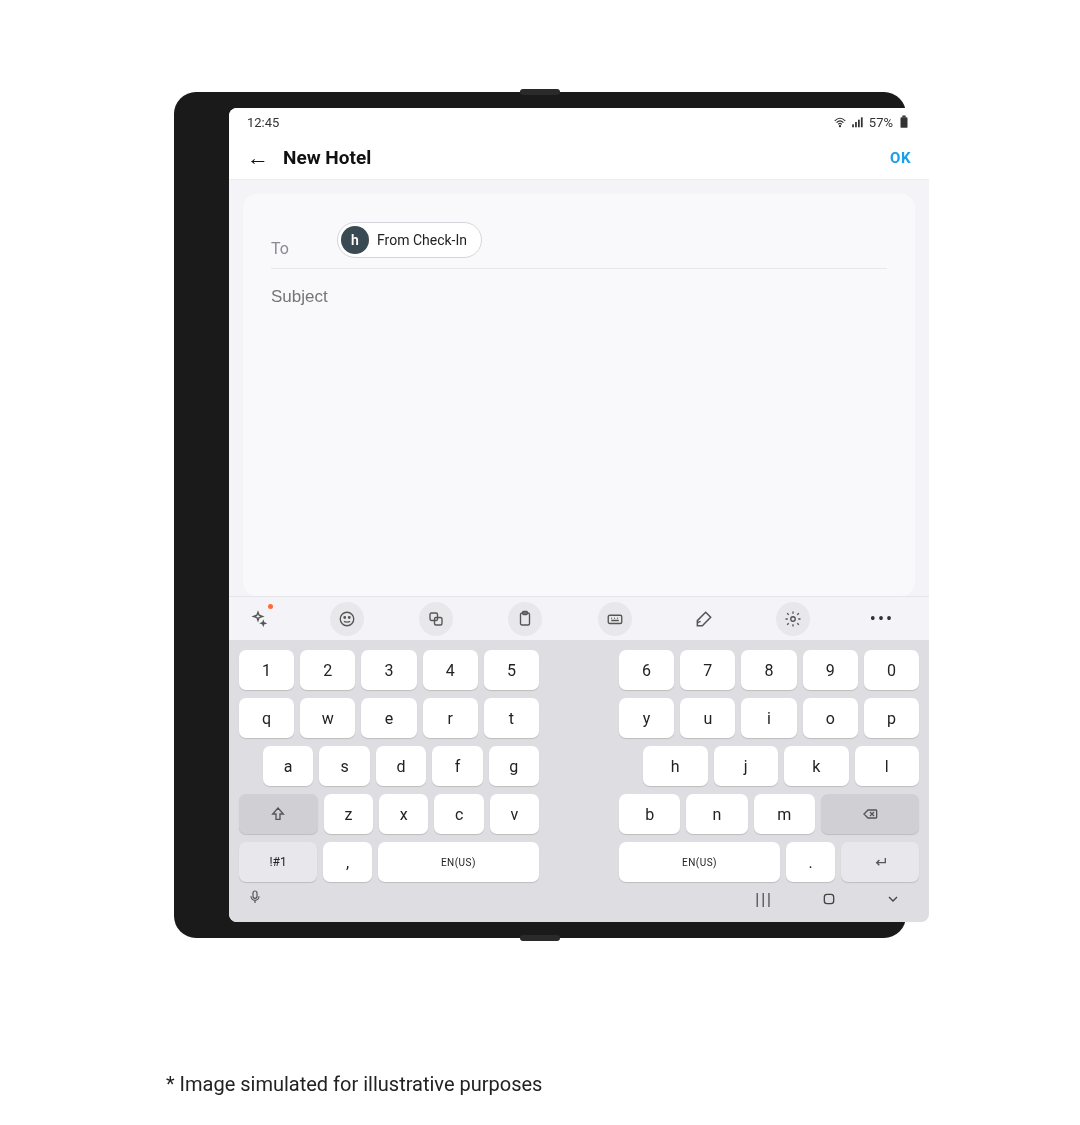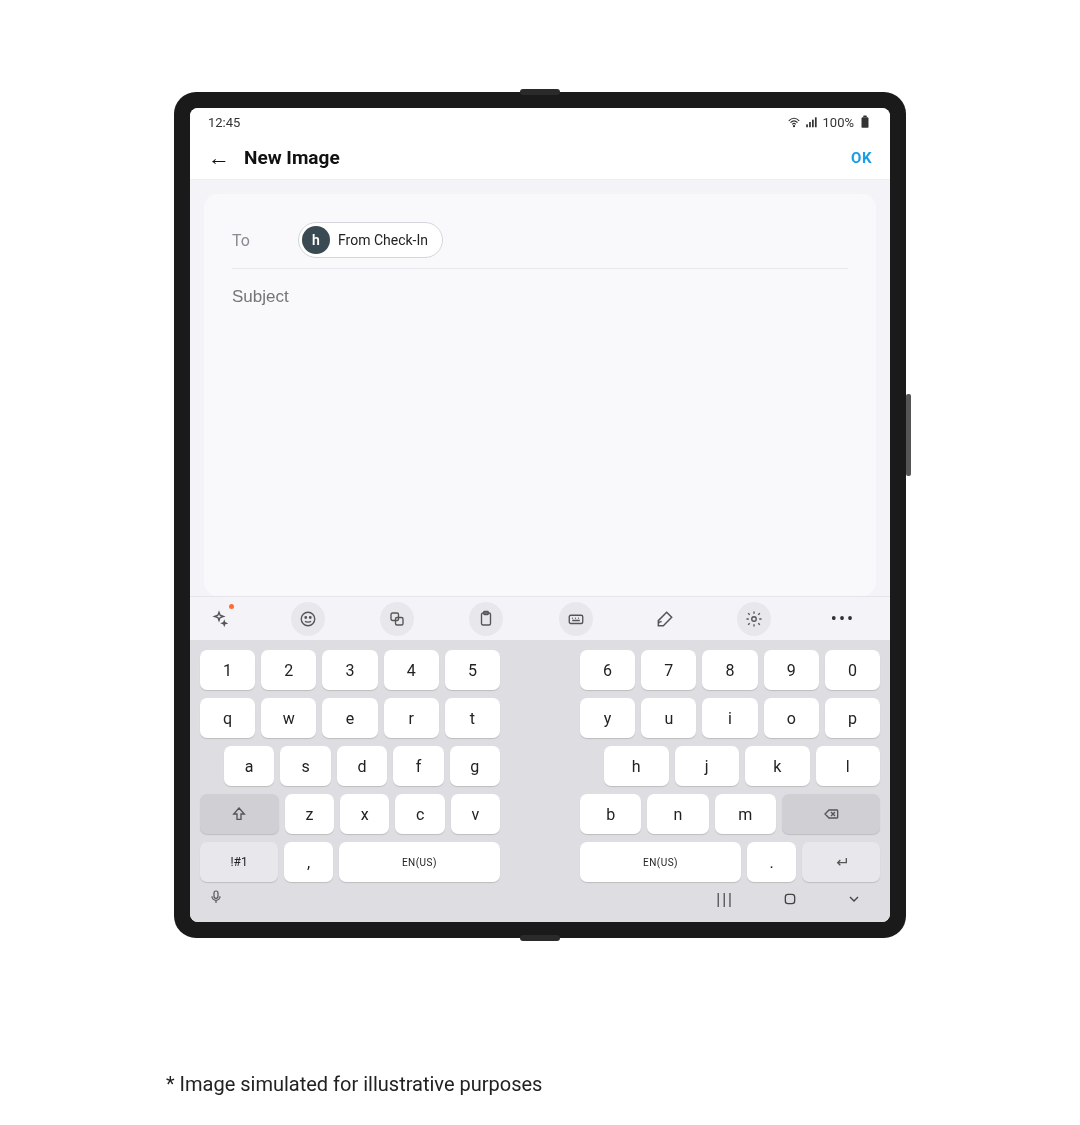--- a/index.html
+++ b/index.html
@@ -22,20 +22,21 @@
   }
   .screen {
     width: 100%;
     height: 100%;
     background: #f4f4f8;
     border-radius: 8px;
     overflow: hidden;
     display: flex;
     flex-direction: column;
     position: relative;
+    margin-left: 39px;
   }
   .side-button {
     position: absolute;
     right: -5px;
     top: 302px;
     width: 5px;
     height: 82px;
     background: #555;
     border-radius: 2px;
   }
@@ -81,21 +82,21 @@
   }
   .field-row {
     display: flex;
     align-items: center;
     padding: 14px 0;
     border-bottom: 1px solid #e8e8ec;
     gap: 24px;
   }
   .field-row .label { color: #8a8a92; font-size: 16px; min-width: 42px; }
   .field-row .value { color: #111; font-size: 16px; font-weight: 600; }
-  .to-row { padding: 10px 0; }
+  .to-row { padding: 10px 0; align-items: flex-end; }
   .chip {
     display: inline-flex;
     align-items: center;
     gap: 8px;
     border: 1px solid #d4d4dc;
     border-radius: 999px;
     padding: 3px 14px 3px 3px;
     background: #fff;
   }
   .chip .avatar {
@@ -222,32 +223,32 @@
         <svg viewBox="0 0 24 24" fill="none" stroke="#333" stroke-width="2">
             <path d="M3 10c6-6 12-6 18 0M6 13c4-4 8-4 12 0M9 16c2-2 4-2 6 0"></path>
             <circle cx="12" cy="19" r="1" fill="#333"></circle>
           </svg>
         <svg viewBox="0 0 24 24">
             <rect x="2" y="16" width="3" height="5" fill="#333"></rect>
             <rect x="7" y="12" width="3" height="9" fill="#333"></rect>
             <rect x="12" y="8" width="3" height="13" fill="#333"></rect>
             <rect x="17" y="4" width="3" height="17" fill="#333"></rect>
           </svg>
-        <span>100%</span>
+        <span>57%</span>
         <svg viewBox="0 0 24 24" width="12" height="14">
             <rect x="6" y="4" width="12" height="18" rx="2" fill="#333"></rect>
             <rect x="9" y="1" width="6" height="3" rx="1" fill="#333"></rect>
           </svg>
       </div>
     </div>
 
     <div class="title-bar">
       <div class="title-left">
         <span class="back-arrow">←</span>
-        <span class="title">New Image</span>
+        <span class="title">New Hotel</span>
       </div>
       <span class="ok-btn">OK</span>
     </div>
 
     <div class="compose">
       <div class="compose-card">
         <div class="field-row to-row">
           <span class="label">To</span>
           <div class="chip">
             <div class="avatar">h</div>

